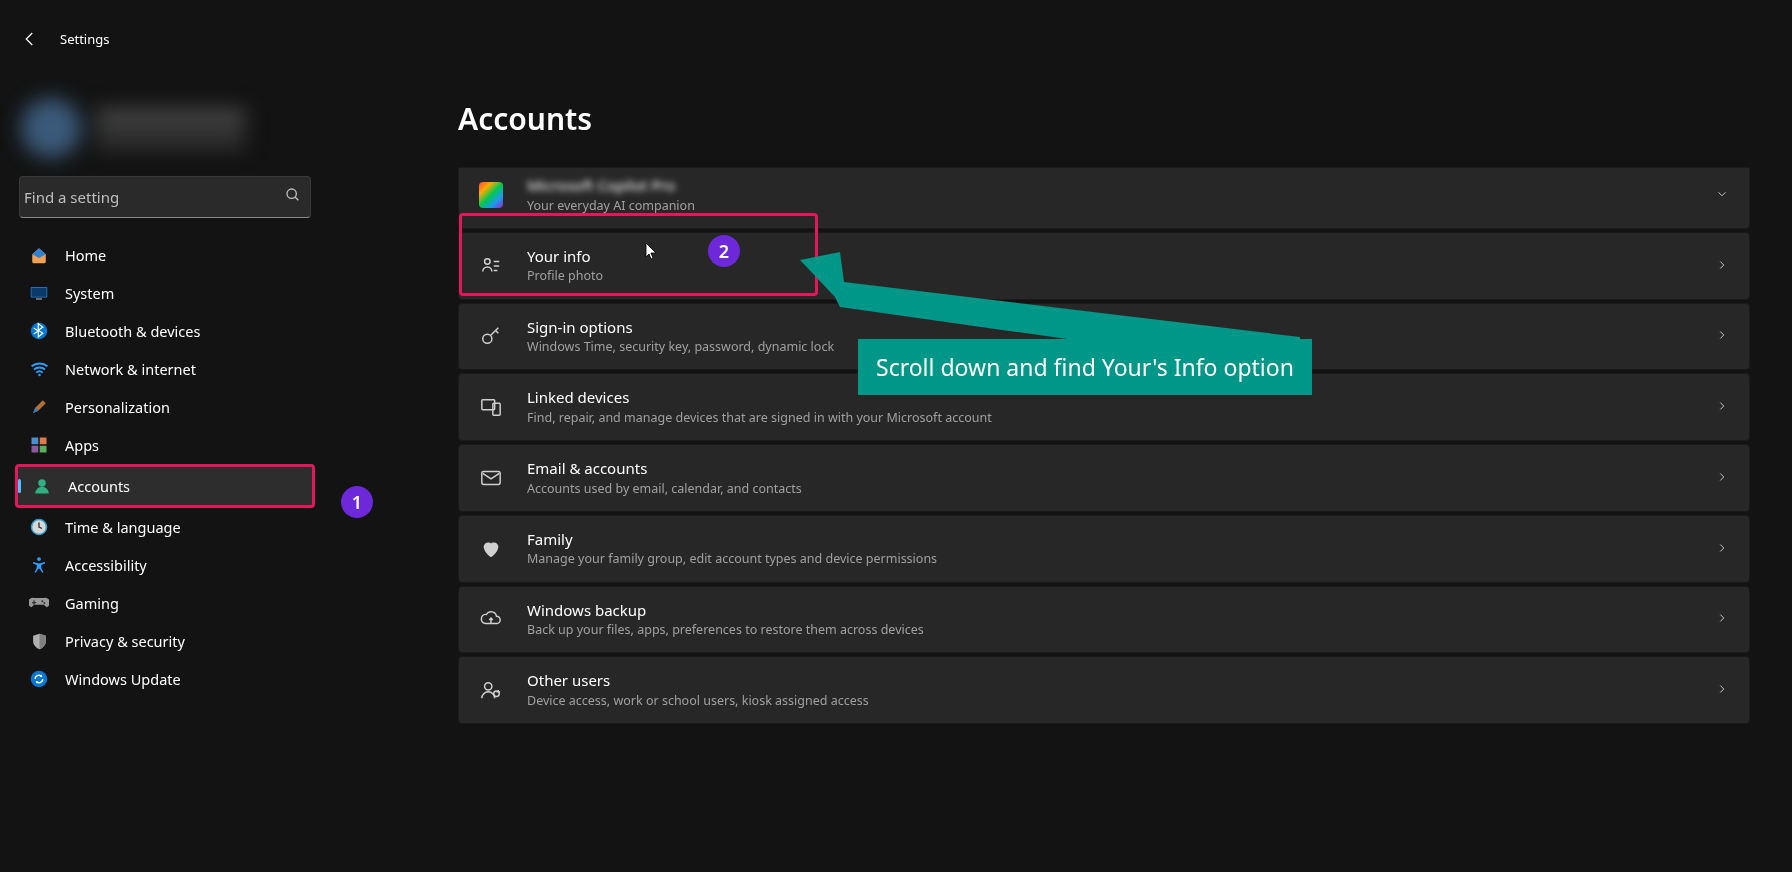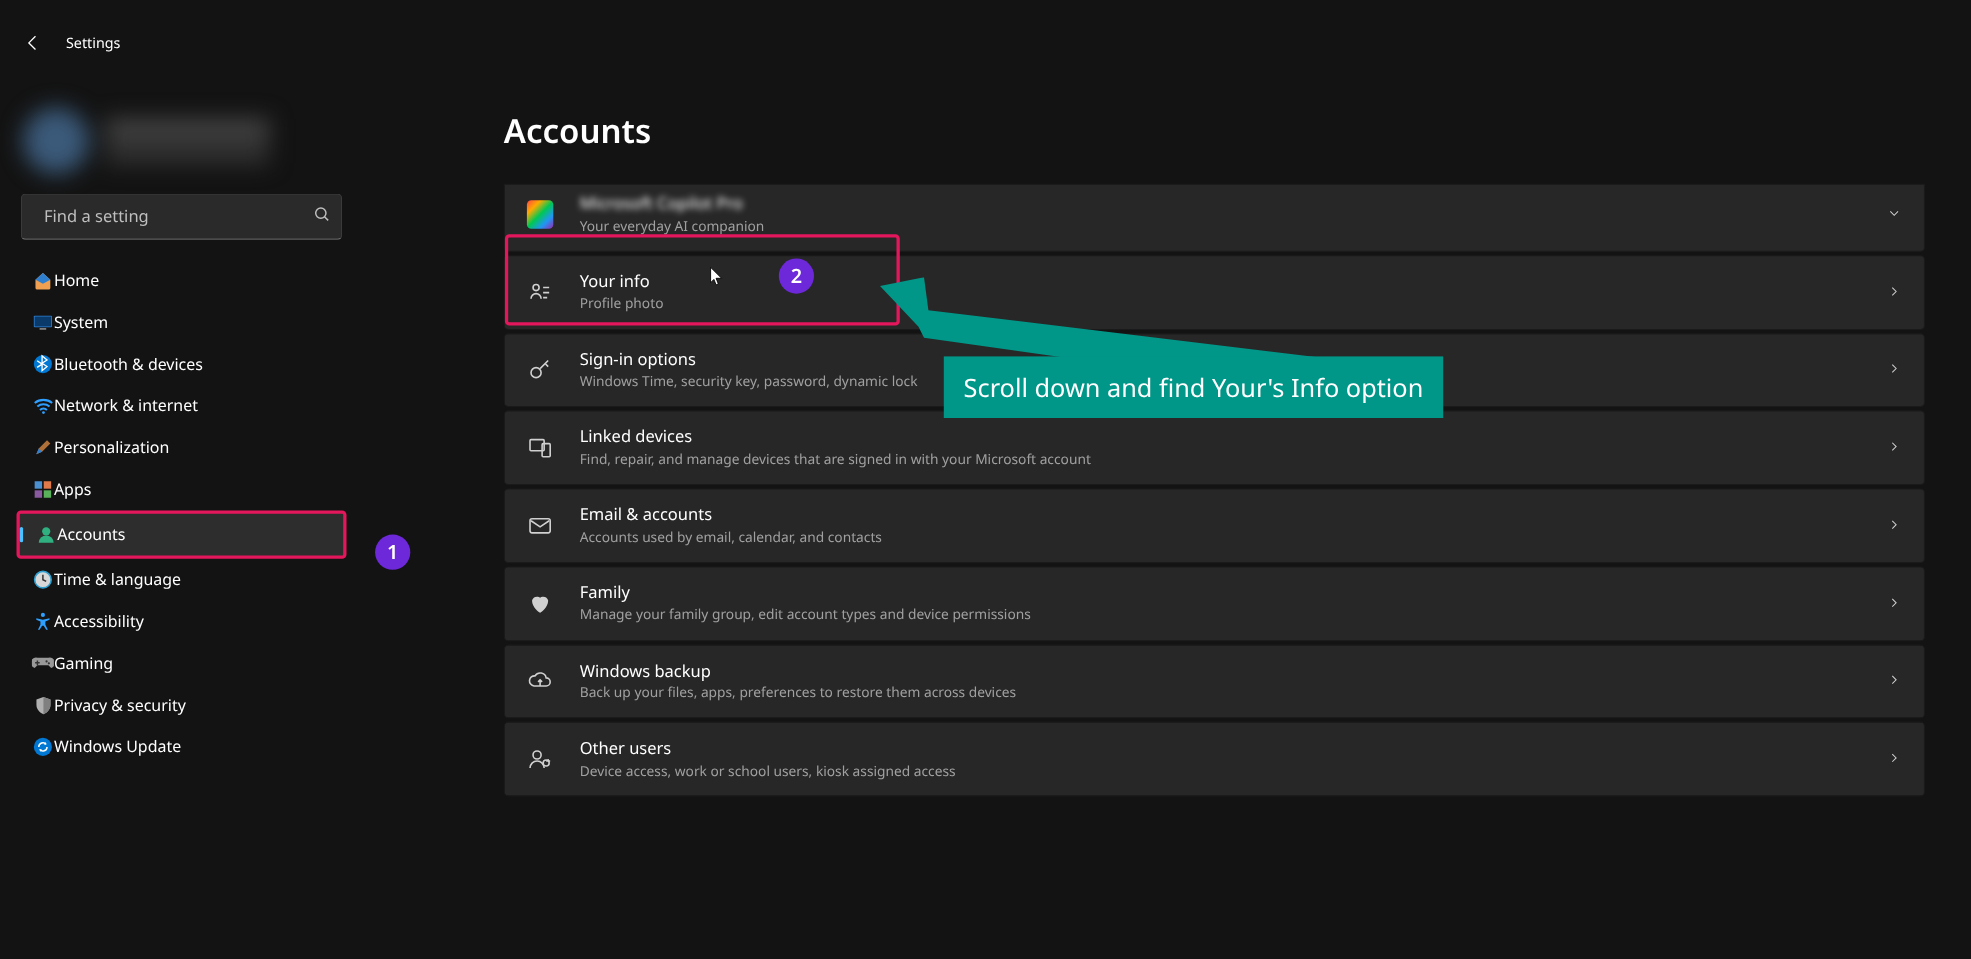--- a/index.html
+++ b/index.html
@@ -7,46 +7,46 @@
     .titlebar { display:flex; align-items:center; padding:29px 20px; gap:20px; }
     .back-btn { width:20px; height:20px; display:flex; align-items:center; justify-content:center; cursor:pointer; }
     .title { font-size:13px; font-weight:400; }
     .layout { display:flex; height:calc(100% - 44px); }
     .sidebar { width:330px; padding:10px 15px 0 15px; display:flex; flex-direction:column; }
     .profile { height:80px; display:flex; align-items:center; gap:15px; padding:0 6px; filter:blur(10px); }
     .profile-pic { width:60px; height:60px; background:#3b5a7a; border-radius:50%; }
     .profile-text .pname { font-size:15px; background:#444; color:transparent; }
     .profile-text .pmail { font-size:12px; background:#333; color:transparent; margin-top:4px; }
     .search-wrap { position:relative; margin:8px 4px 18px 4px; }
-    .search-input { width:100%; background:#2a2a2a; border:1px solid #3a3a3a; border-bottom:1px solid #888; color:#fff; font-size:15px; padding:10px 36px 10px 20px; border-radius:4px; outline:none; }
+    .search-input { width:100%; background:#2a2a2a; border:1px solid #3a3a3a; border-bottom:1px solid #888; color:#fff; font-size:15px; padding:10px 36px 10px 4px; border-radius:4px; outline:none; }
     .search-input::placeholder { color:#bfbfbf; }
     .search-icon { position:absolute; right:10px; top:50%; transform:translateY(-50%); color:#bfbfbf; }
     .nav { display:flex; flex-direction:column; gap:0; }
-    .nav-item { display:flex; align-items:center; padding:9px 14px; border-radius:4px; font-size:14.5px; cursor:pointer; position:relative; }
+    .nav-item { display:flex; align-items:center; gap:16px; padding:9px 14px; border-radius:4px; font-size:14.5px; cursor:pointer; position:relative; }
     .nav-item.active { background:#2d2d2d; }
     .nav-item.active::before { content:""; position:absolute; left:0; top:12px; bottom:12px; width:3px; background:#4cc2ff; border-radius:3px; }
     .nav-item .nicon { width:20px; height:20px; display:flex; align-items:center; justify-content:center; font-size:16px; }
     .box-accounts { border:3px solid #e4175d; border-radius:4px; }
     .content { flex:1; padding:20px 42px 0 128px; overflow:hidden; }
     .page-title { font-size:30px; font-weight:600; margin-bottom:28px; }
     .cards { display:flex; flex-direction:column;justify-content:flex-end; }
     .card { background:#272727; border:1px solid #1a1a1a; border-radius:4px; padding:14px 20px; display:flex; align-items:center; gap:24px; margin-bottom:3px; cursor:pointer; }
     .card.top { border-top-left-radius:0; border-top-right-radius:0; padding-top:8px; padding-bottom:14px;justify-content:space-between; }
     .card .cicon { width:24px; height:24px; display:flex; align-items:center; justify-content:center; color:#d0d0d0; flex:0 0 24px; }
     .card .ctitle { font-size:15px; font-weight:400; line-height:1.3; }
     .card .csub { font-size:12.5px; color:#a0a0a0; margin-top:2px; line-height:1.3; }
     .card .chev { margin-left:auto; color:#d0d0d0; }
     .section-label { font-size:14.5px; font-weight:400; margin:18px 0 10px 2px; }
     .box-yourinfo { position:absolute; left:459px; top:213px; width:359px; height:83px; border:3px solid #e4175d; border-radius:4px; pointer-events:none; }
     .badge { position:absolute; width:32px; height:32px; background:#6d28d9; border-radius:50%; display:flex; align-items:center; justify-content:center; font-size:18px; font-weight:600; color:#fff; pointer-events:none; }
     .badge-1 { left:341px; top:486px; }
     .badge-2 { left:708px; top:235px; }
     .cursor { position:absolute; left:645px; top:242px; pointer-events:none; }
     .arrow { position:absolute; left:800px; top:252px; pointer-events:none; }
-    .callout { position:absolute; left:858px; top:324px; background:#009688; color:#fff; font-size:23px; padding:12px 18px; pointer-events:none; white-space:nowrap; }
+    .callout { position:absolute; left:858px; top:339px; background:#009688; color:#fff; font-size:23px; padding:12px 18px; pointer-events:none; white-space:nowrap; }
     .copilot-icon { width:26px; height:26px; border-radius:4px; background:linear-gradient(135deg,#f44 0%,#ffaa00 25%,#00c853 50%,#2196f3 75%,#9c27b0 100%); }
   </style>
 </head>
 <body>
 
 <div class="titlebar">
   <div class="back-btn">
     <svg width="18" height="18" viewBox="0 0 24 24" fill="none" stroke="#fff" stroke-width="1.6">
         <path d="M15 4l-8 8 8 8"></path>
       </svg>

